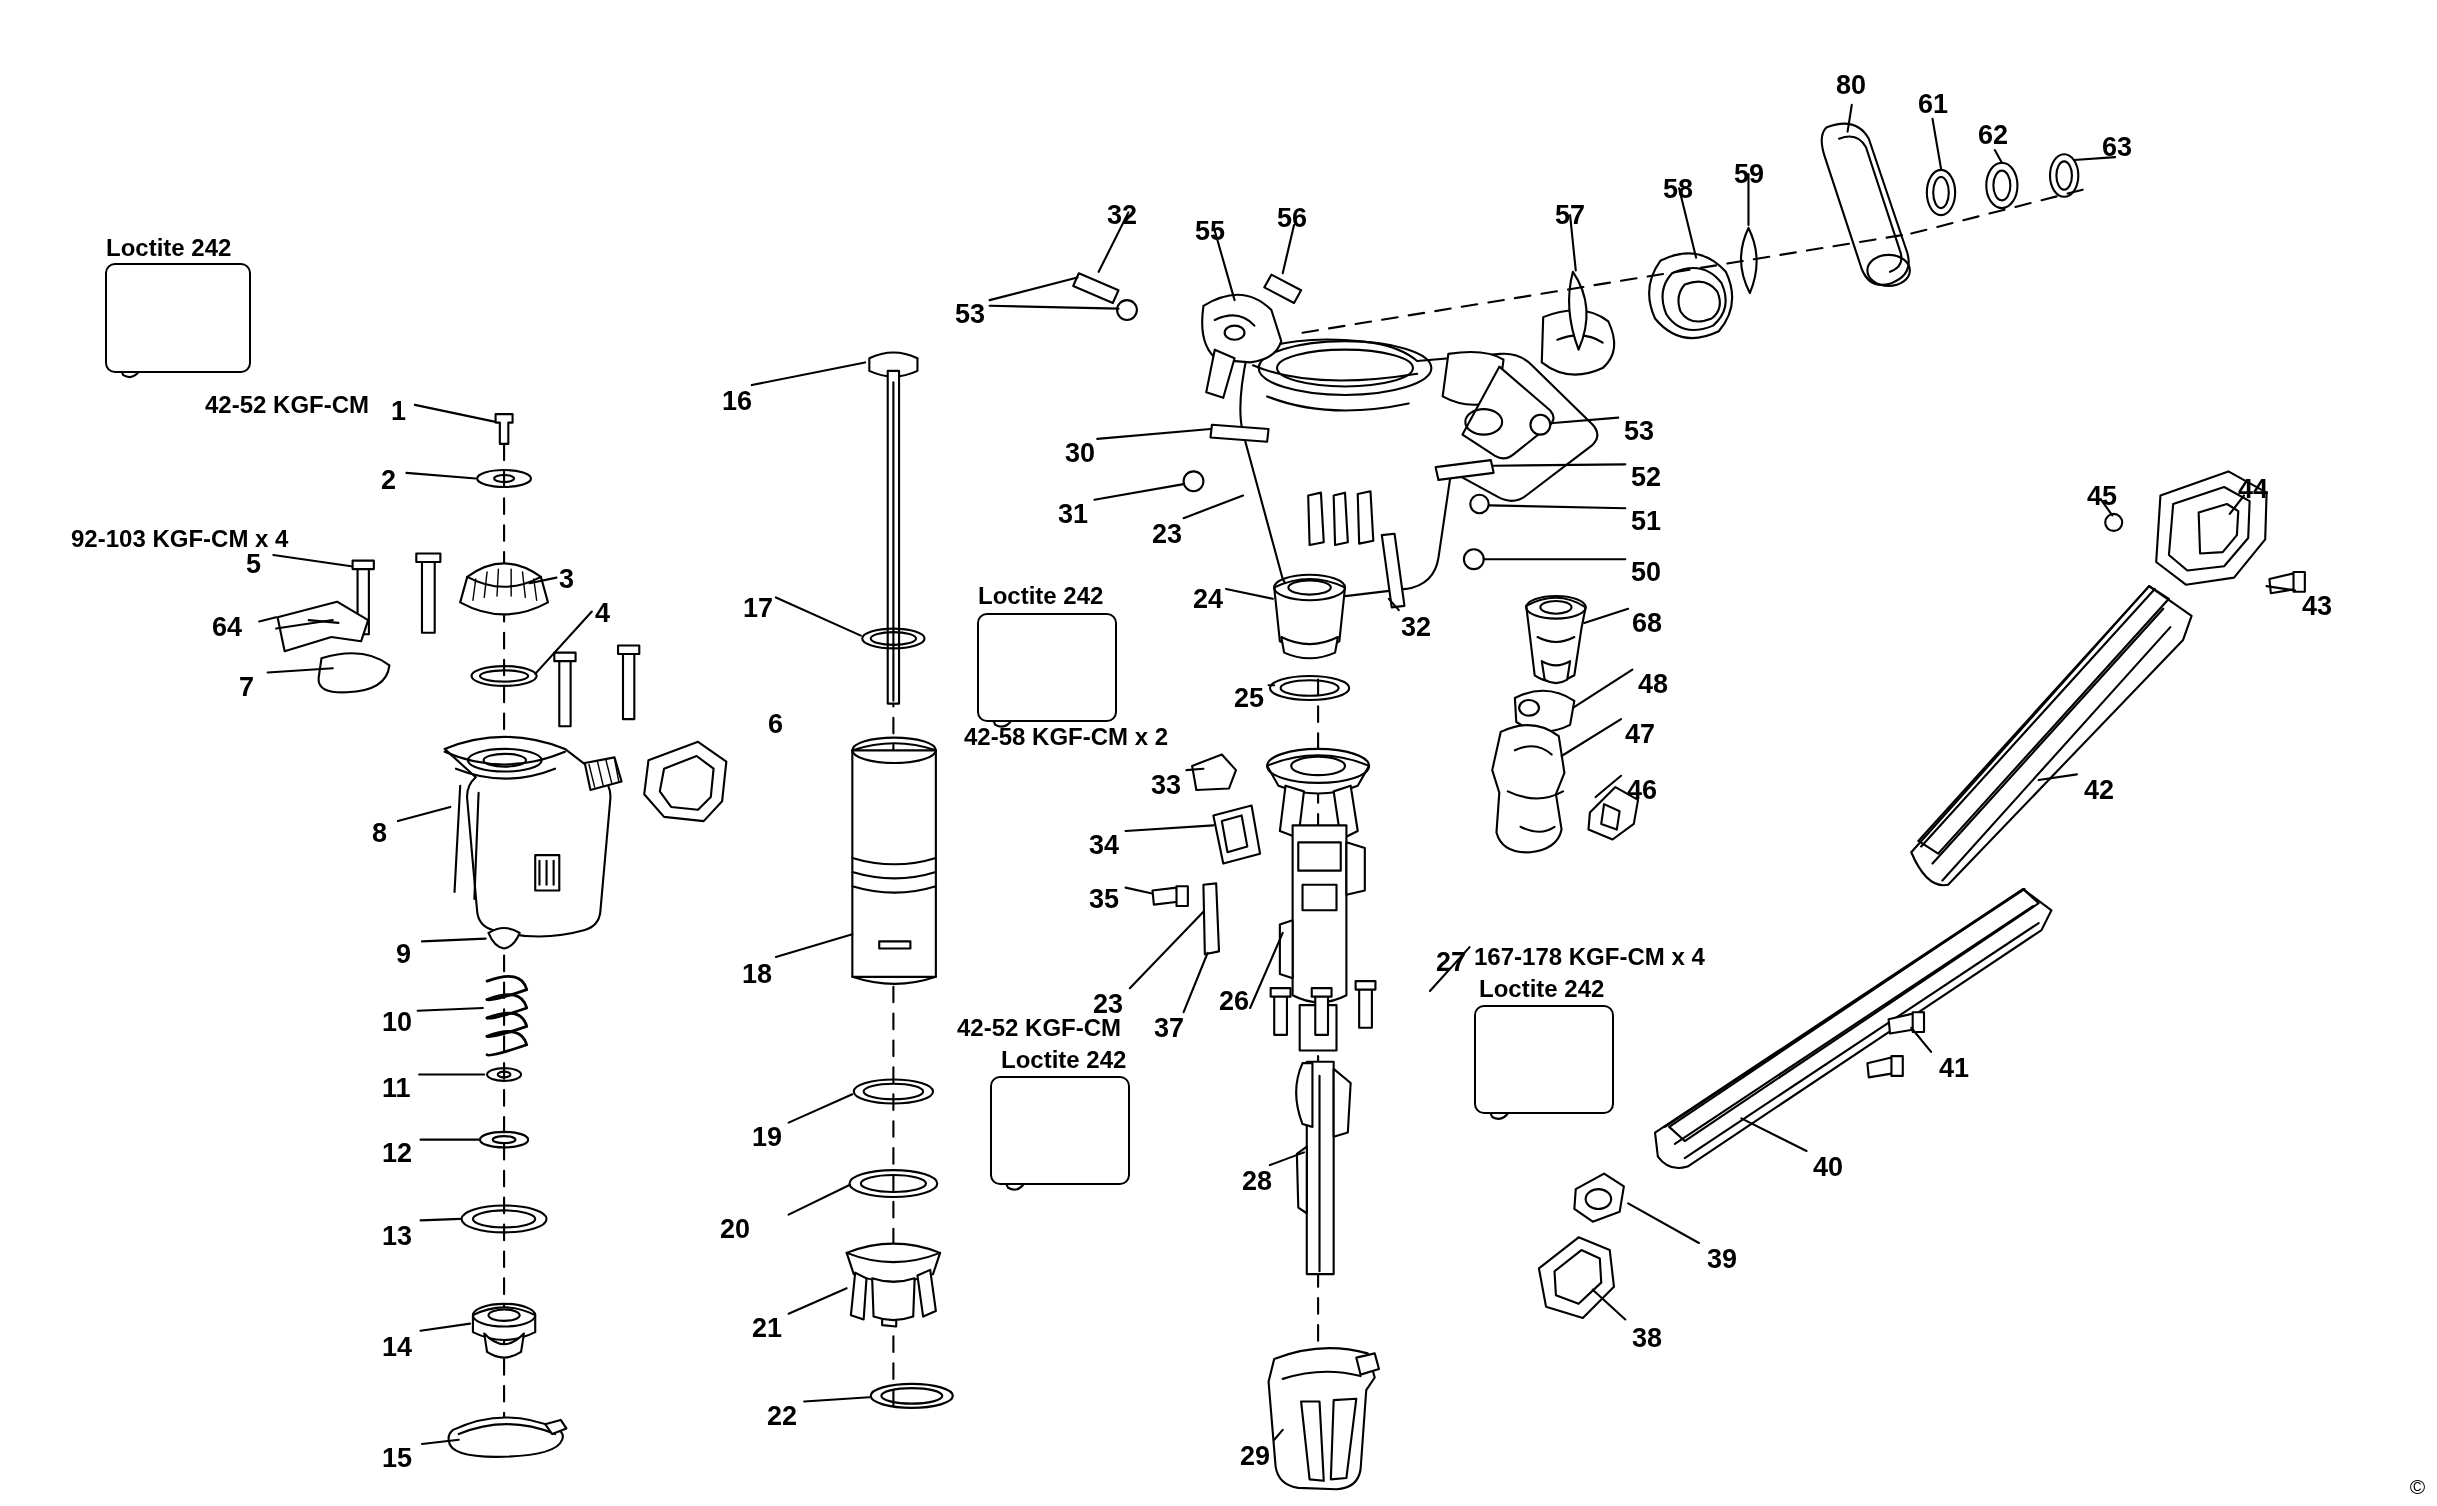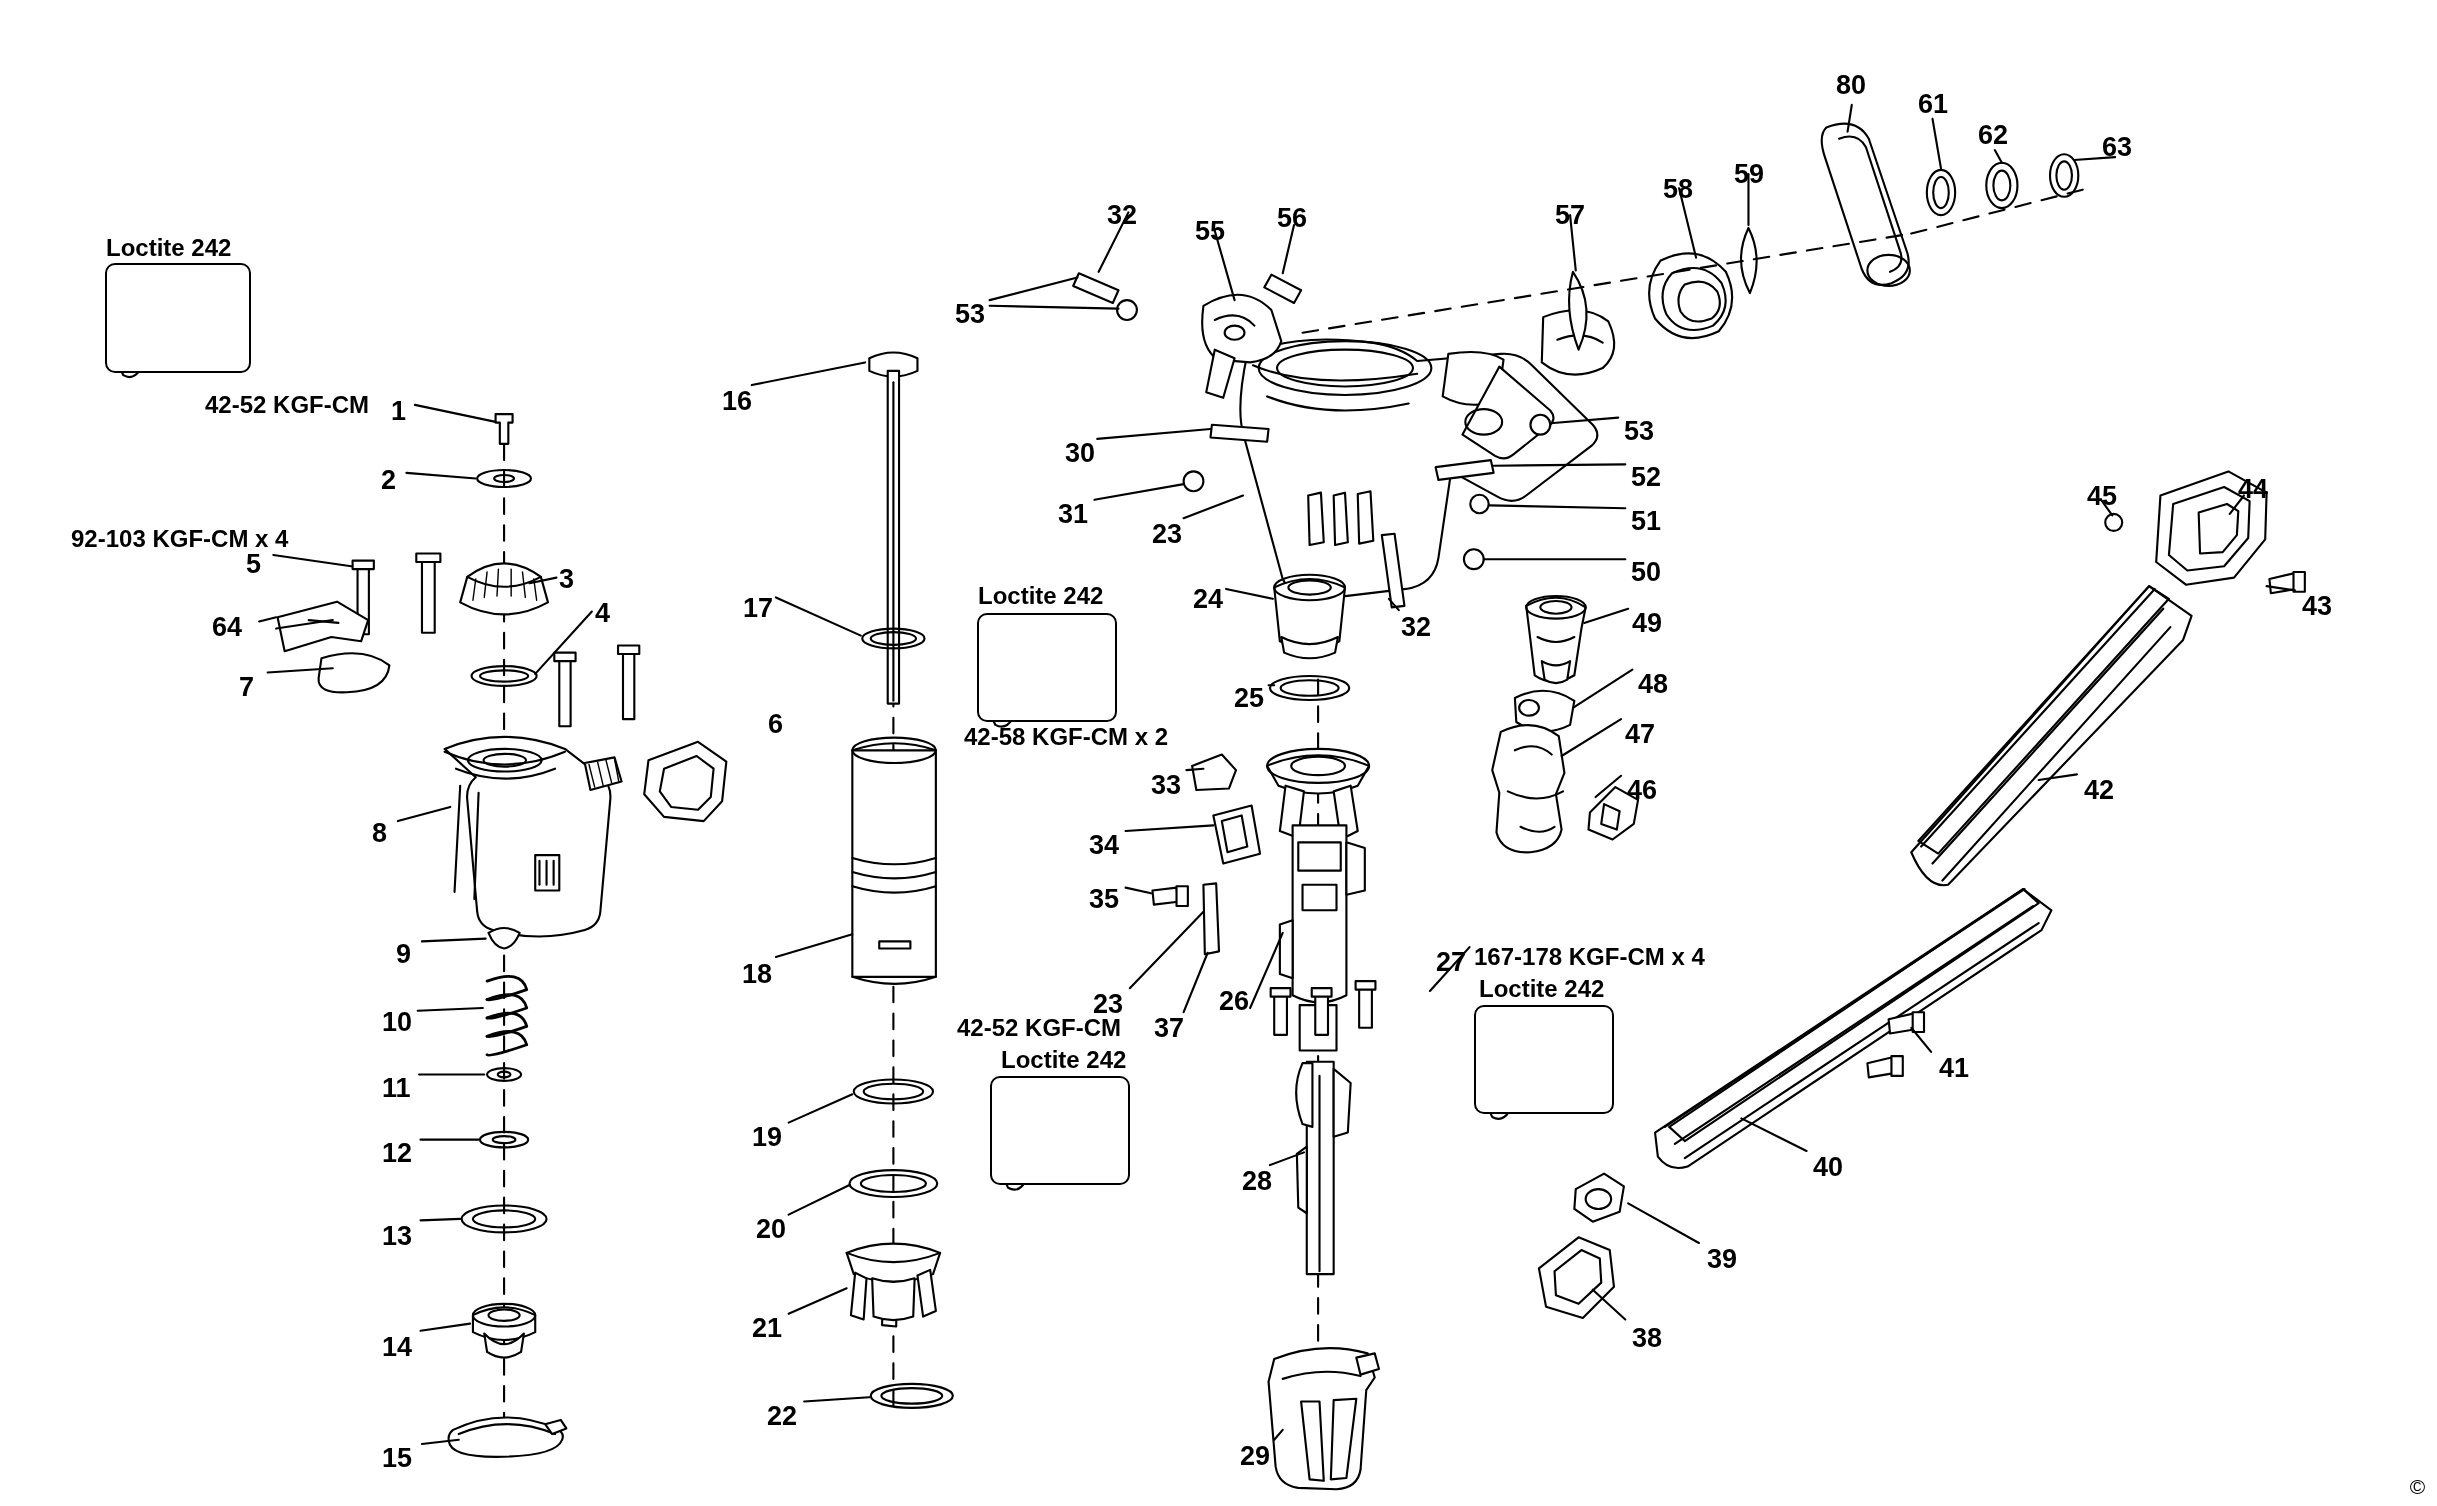--- a/index.html
+++ b/index.html
@@ -401,21 +401,21 @@
   <div class="lbl" style="left:382px;top:1009px">10</div>
   <div class="lbl" style="left:382px;top:1075px">11</div>
   <div class="lbl" style="left:382px;top:1140px">12</div>
   <div class="lbl" style="left:382px;top:1223px">13</div>
   <div class="lbl" style="left:382px;top:1334px">14</div>
   <div class="lbl" style="left:382px;top:1445px">15</div>
   <div class="lbl" style="left:722px;top:388px">16</div>
   <div class="lbl" style="left:743px;top:595px">17</div>
   <div class="lbl" style="left:742px;top:961px">18</div>
   <div class="lbl" style="left:752px;top:1124px">19</div>
-  <div class="lbl" style="left:756px;top:1216px">20</div>
+  <div class="lbl" style="left:720px;top:1216px">20</div>
   <div class="lbl" style="left:752px;top:1315px">21</div>
   <div class="lbl" style="left:767px;top:1403px">22</div>
   <div class="lbl" style="left:1152px;top:521px">23</div>
   <div class="lbl" style="left:1193px;top:586px">24</div>
   <div class="lbl" style="left:1234px;top:685px">25</div>
   <div class="lbl" style="left:1219px;top:988px">26</div>
   <div class="lbl" style="left:1436px;top:949px">27</div>
   <div class="lbl" style="left:1242px;top:1168px">28</div>
   <div class="lbl" style="left:1240px;top:1443px">29</div>
   <div class="lbl" style="left:1065px;top:440px">30</div>
@@ -430,21 +430,21 @@
   <div class="lbl" style="left:1707px;top:1246px">39</div>
   <div class="lbl" style="left:1813px;top:1154px">40</div>
   <div class="lbl" style="left:1939px;top:1055px">41</div>
   <div class="lbl" style="left:2084px;top:777px">42</div>
   <div class="lbl" style="left:2302px;top:593px">43</div>
   <div class="lbl" style="left:2238px;top:476px">44</div>
   <div class="lbl" style="left:2087px;top:483px">45</div>
   <div class="lbl" style="left:1627px;top:777px">46</div>
   <div class="lbl" style="left:1625px;top:721px">47</div>
   <div class="lbl" style="left:1638px;top:671px">48</div>
-  <div class="lbl" style="left:1632px;top:610px">49</div>
+  <div class="lbl" style="left:1632px;top:610px">68</div>
   <div class="lbl" style="left:1631px;top:559px">50</div>
   <div class="lbl" style="left:1631px;top:508px">51</div>
   <div class="lbl" style="left:1631px;top:464px">52</div>
   <div class="lbl" style="left:955px;top:301px">53</div>
   <div class="lbl" style="left:1624px;top:418px">53</div>
   <div class="lbl" style="left:1107px;top:202px">32</div>
   <div class="lbl" style="left:1195px;top:218px">55</div>
   <div class="lbl" style="left:1277px;top:205px">56</div>
   <div class="lbl" style="left:1555px;top:202px">57</div>
   <div class="lbl" style="left:1663px;top:176px">58</div>

